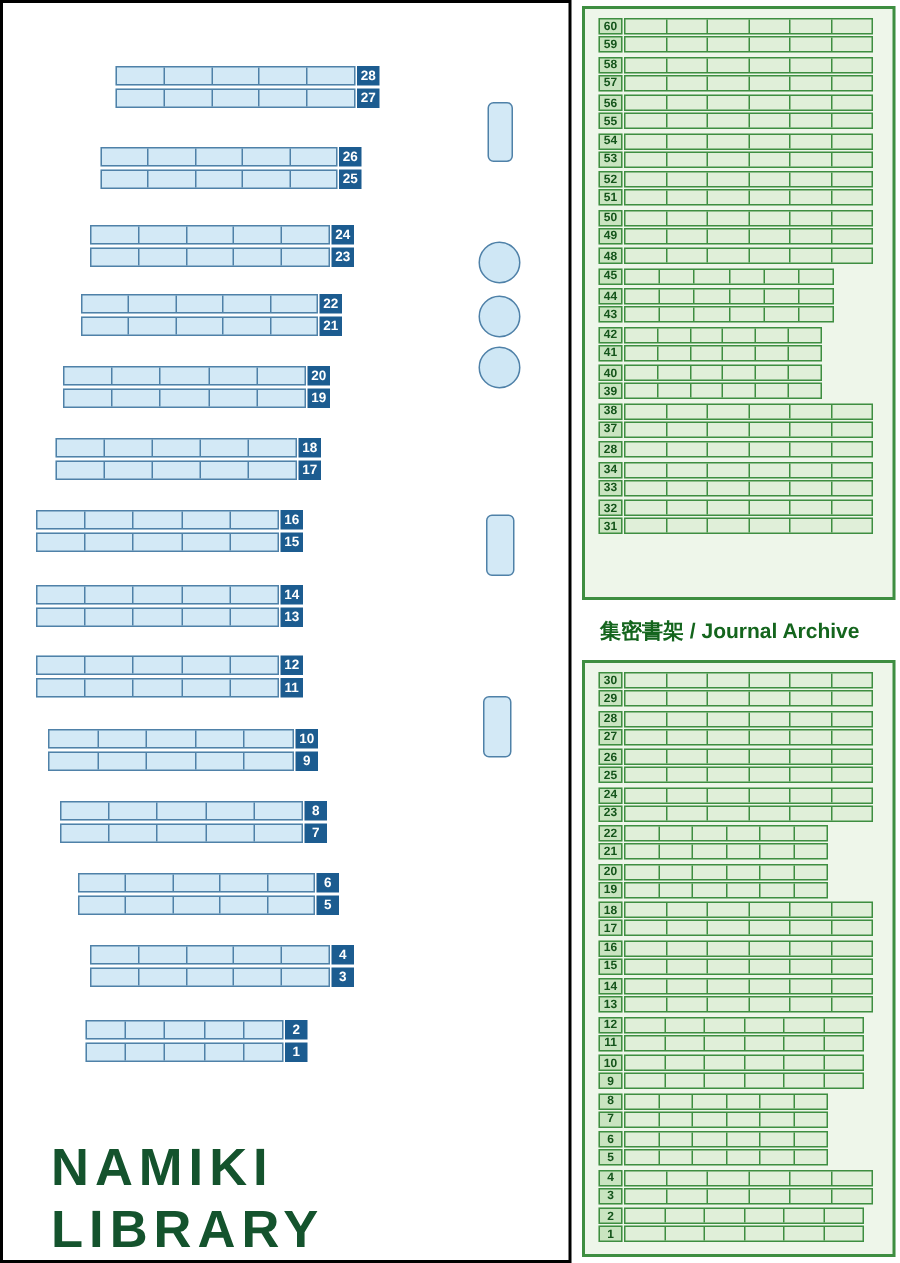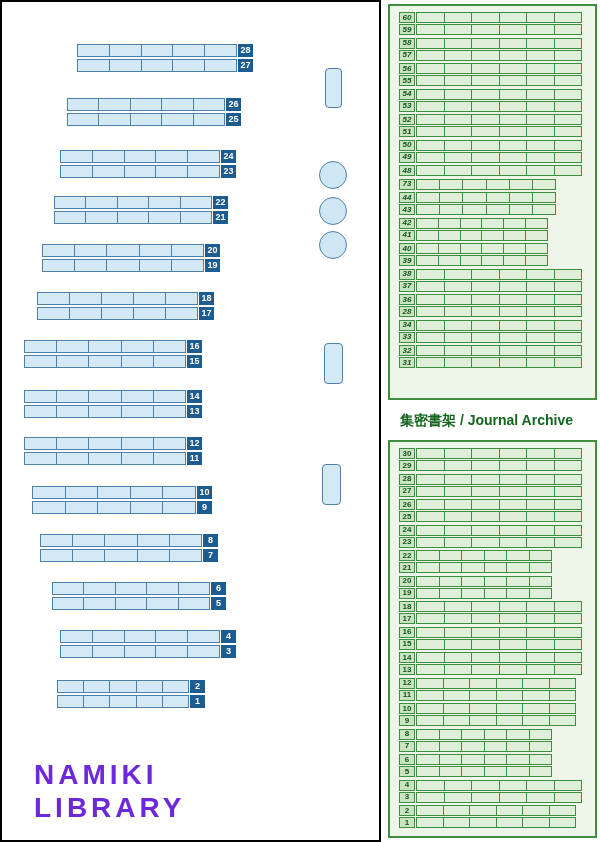--- a/index.html
+++ b/index.html
@@ -34,21 +34,21 @@
   .fixture-pillar {
     position:absolute; background:#d3e9f6;
     border:1px solid #4f81a8; border-radius:4px;
   }
   .fixture-circle {
     position:absolute; background:#cfe7f5;
     border:1px solid #4f81a8; border-radius:50%;
   }
   .library-name {
     position:absolute; left:32px; top:756px;
-    color:#6d28d9; font-size:28px; font-weight:bold;
+    color:#14532d; font-size:35px; font-weight:bold;
     letter-spacing:4px; line-height:1.18;
   }
   .entrance { position:absolute; left:227px; top:760px; width:152px; text-align:center; }
   .entrance-label {
     font-size:17px; font-weight:bold; color:#111;
     letter-spacing:1px; display:block;
   }
   .arrow-up { margin-top:6px; }
   .arrow-head {
     width:0; height:0; margin:0 auto;
@@ -57,21 +57,21 @@
     border-bottom:20px solid #7e7e7e;
   }
   .arrow-stem { width:20px; height:24px; background:#7e7e7e; margin:0 auto; }
 
   
   .green-panel {
     position:absolute; background:#eef6ea;
     border:2px solid #3e8e41;
     padding:6px 0 0 9px; overflow:hidden;
   }
-  .green-panel.upper { left:388px; top:4px;   width:209px; height:396px;font-style:italic; }
+  .green-panel.upper { left:388px; top:4px;   width:209px; height:396px; }
   .green-panel.lower { left:388px; top:440px; width:209px; height:398px; }
   .green-pair { display:flex; flex-direction:column; gap:1px; margin-bottom:2.5px; }
   .green-row  { display:flex; height:11px; position:relative; }
   .green-tag {
     width:16px; height:11px;
     background:#c9e4c0; border:1px solid #3e8e41;
     color:#14541a; font-size:8px; font-weight:bold; line-height:1;
     display:flex; align-items:center; justify-content:center;
   }
   .green-bar {
@@ -567,21 +567,21 @@
           <div class="cell"></div>
           <div class="cell"></div>
           <div class="cell"></div>
           <div class="cell"></div>
           <div class="cell"></div>
         </div>
       </div>
     </div>
     <div class="green-pair">
       <div class="green-row">
-        <div class="green-tag">73</div>
+        <div class="green-tag">45</div>
         <div class="green-bar" style="width: 140px;">
           <div class="cell"></div>
           <div class="cell"></div>
           <div class="cell"></div>
           <div class="cell"></div>
           <div class="cell"></div>
           <div class="cell"></div>
         </div>
       </div>
     </div>
@@ -675,31 +675,20 @@
           <div class="cell"></div>
           <div class="cell"></div>
           <div class="cell"></div>
           <div class="cell"></div>
           <div class="cell"></div>
           <div class="cell"></div>
         </div>
       </div>
     </div>
     <div class="green-pair">
-      <div class="green-row">
-        <div class="green-tag">36</div>
-        <div class="green-bar" style="width: 166px;">
-          <div class="cell"></div>
-          <div class="cell"></div>
-          <div class="cell"></div>
-          <div class="cell"></div>
-          <div class="cell"></div>
-          <div class="cell"></div>
-        </div>
-      </div>
       <div class="green-row">
         <div class="green-tag">28</div>
         <div class="green-bar" style="width: 166px;">
           <div class="cell"></div>
           <div class="cell"></div>
           <div class="cell"></div>
           <div class="cell"></div>
           <div class="cell"></div>
           <div class="cell"></div>
         </div>

